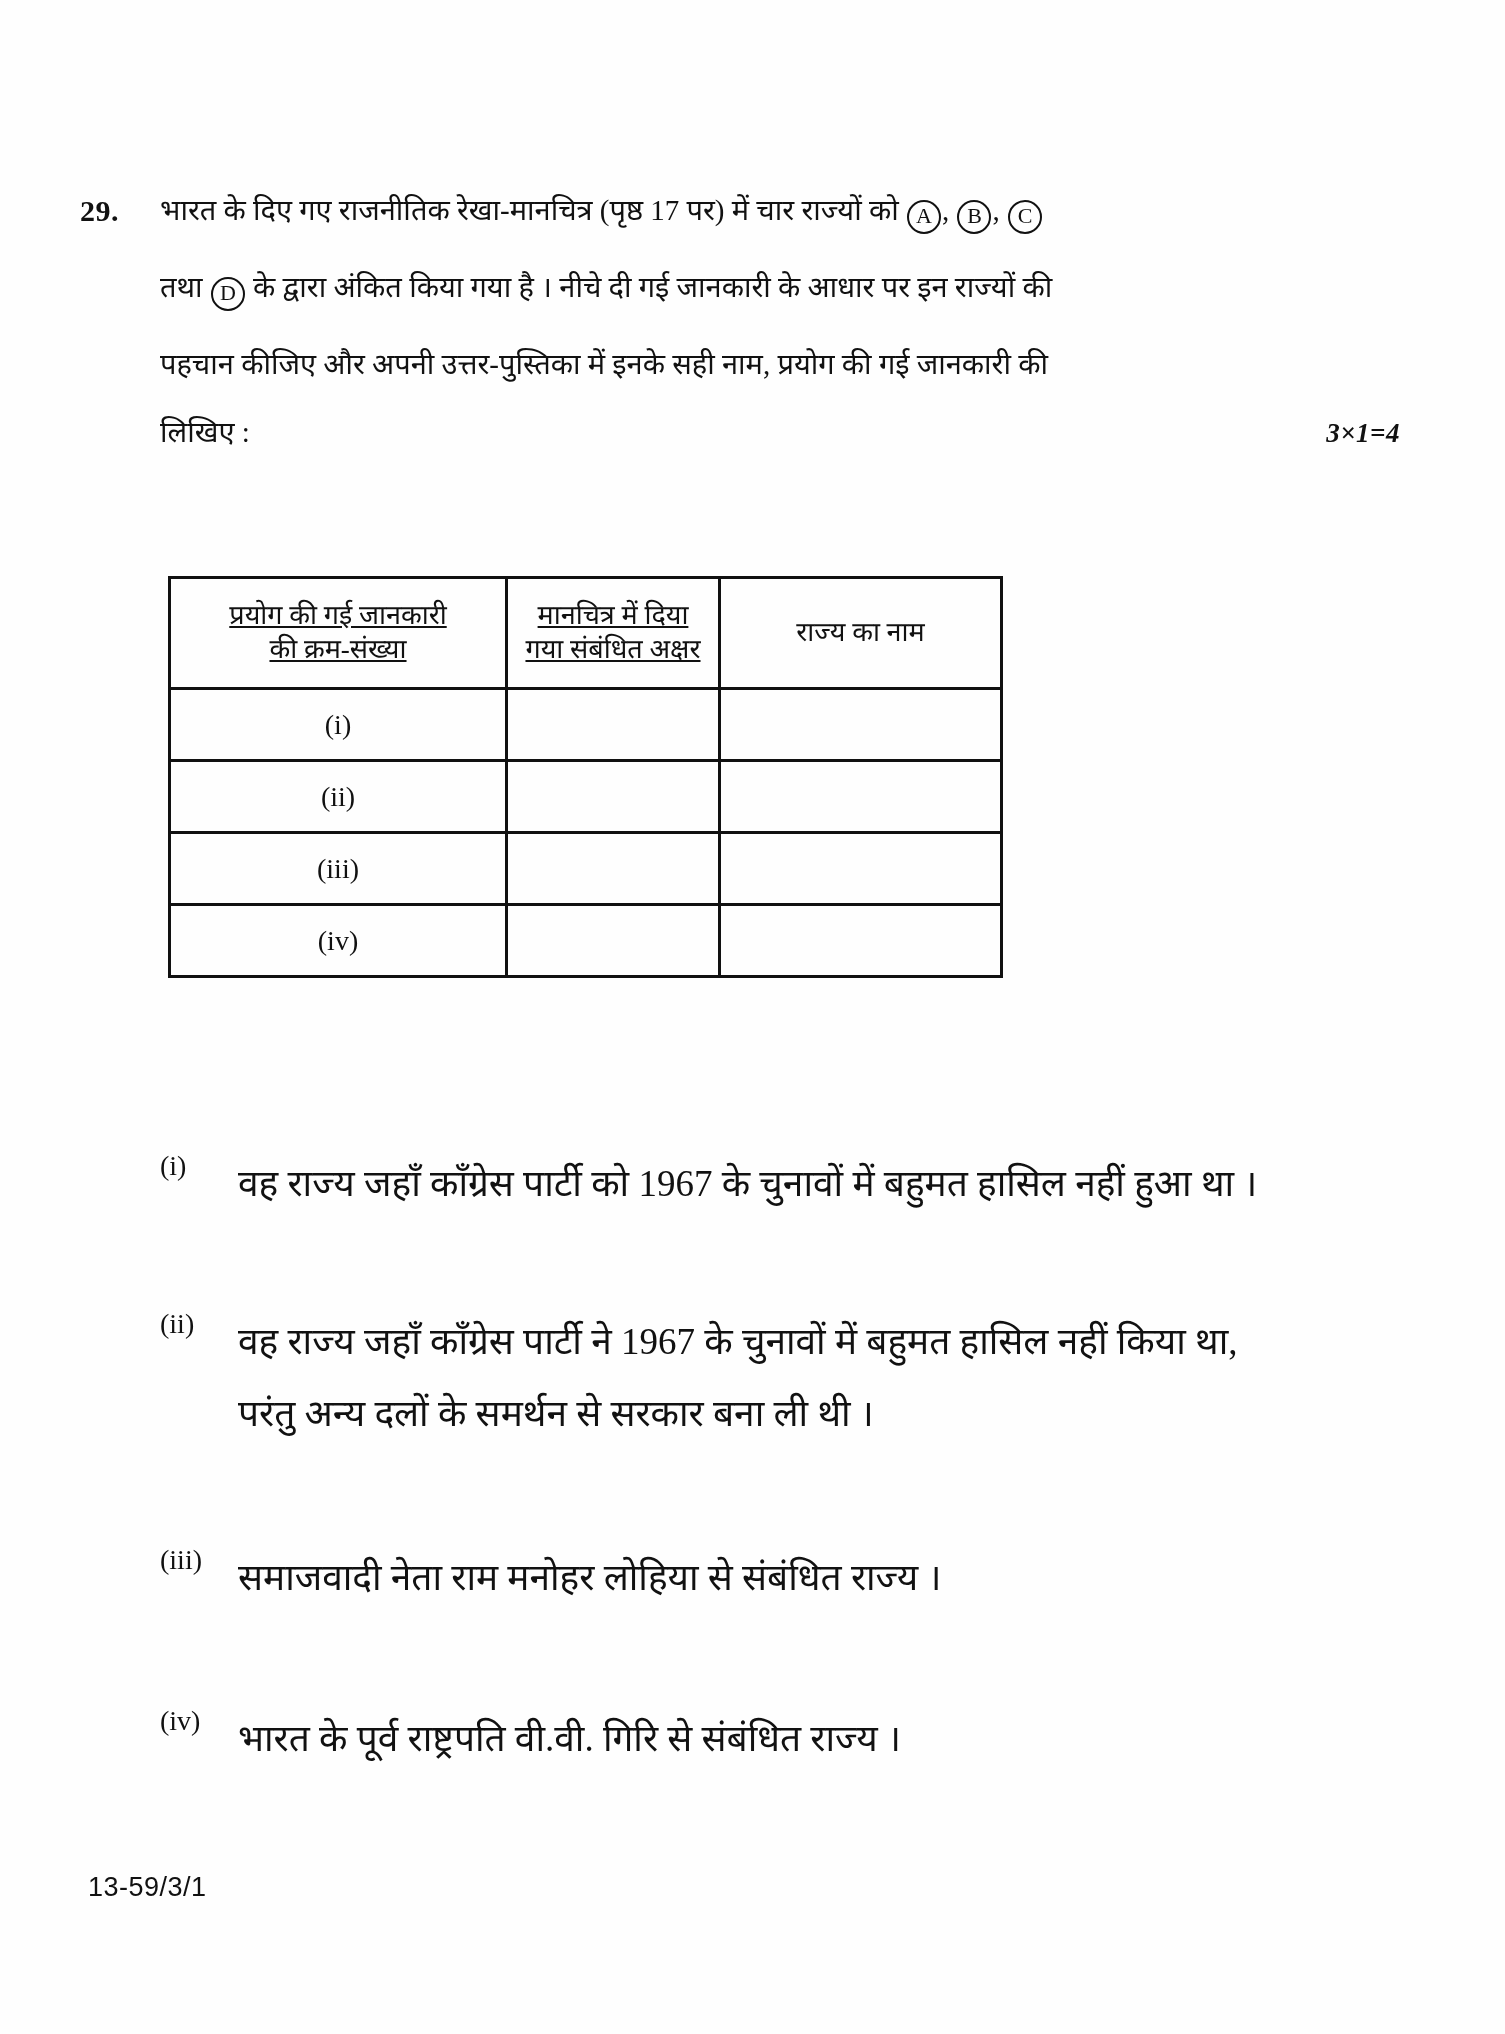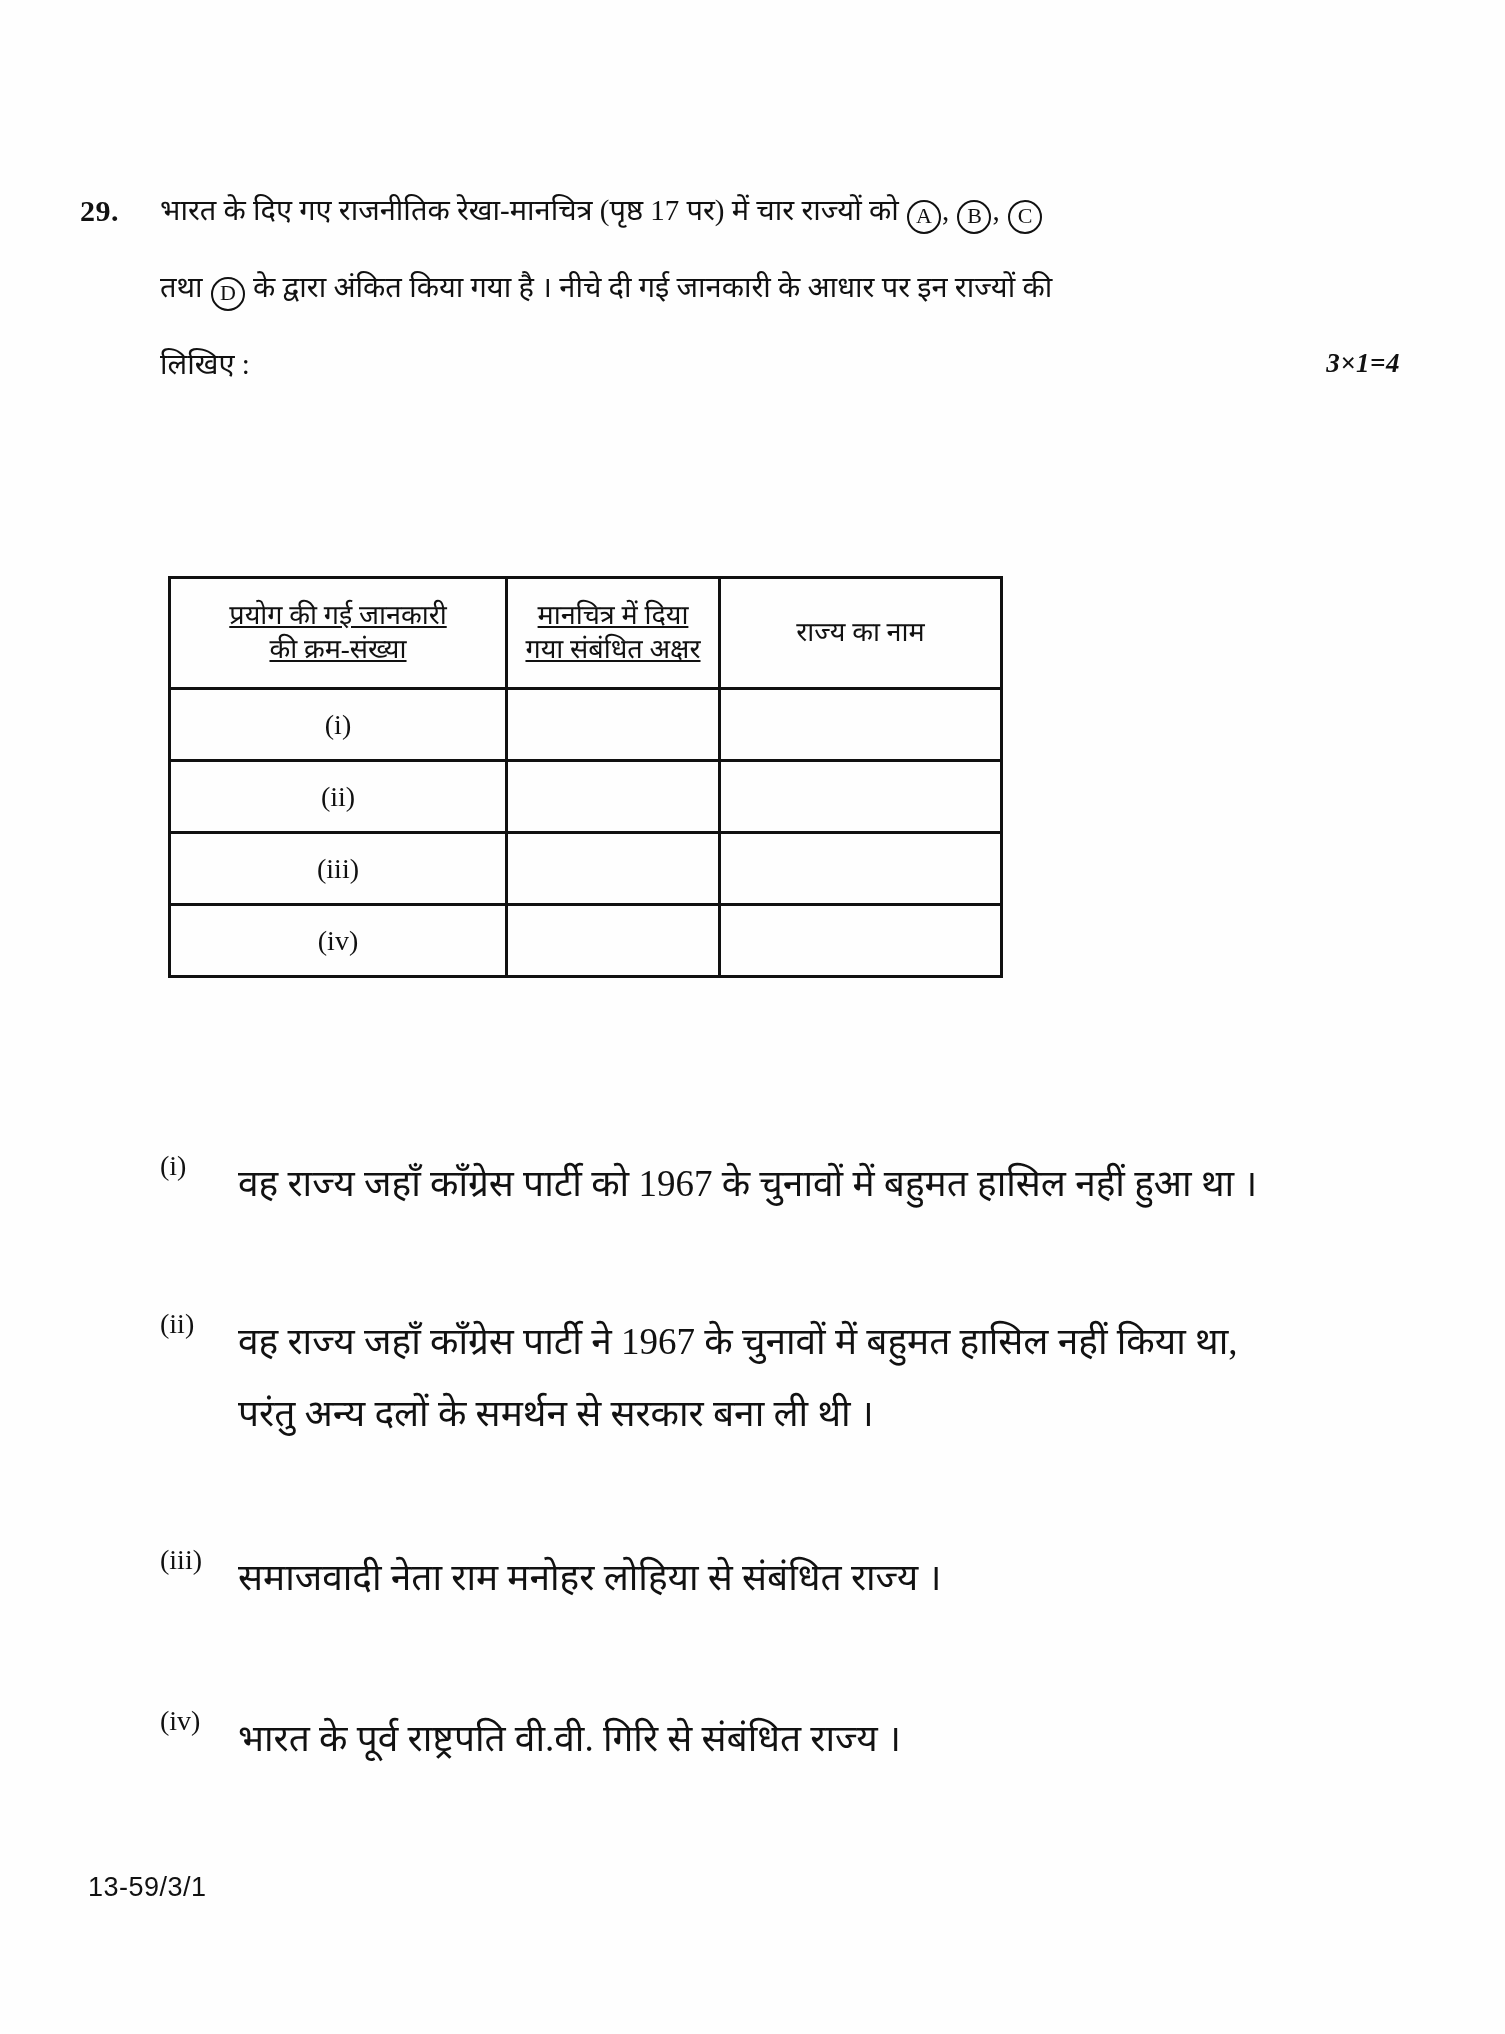--- a/index.html
+++ b/index.html
@@ -71,21 +71,21 @@
   .marks {
     font-style: italic;
     font-weight: bold;
     font-size: 27px;
     letter-spacing: 0.5px;
   }
 
   .line-last {
     display: flex;
     justify-content: space-between;
-    align-items: flex-start;
+    align-items: flex-end;
     white-space: nowrap;
   }
 
   
   .answer-table {
     position: absolute;
     left: 168px;
     top: 576px;
     width: 832px;
     border-collapse: collapse;
@@ -186,20 +186,21 @@
     <div class="q-body">
 
       <div class="q-line">
         <span>भारत के दिए गए राजनीतिक रेखा-मानचित्र (पृष्ठ 17 पर) में चार राज्यों को </span><span class="circled">A</span><span>, </span><span class="circled">B</span><span>, </span><span class="circled">C</span>
       </div>
 
       <div class="q-line">
         <span>तथा </span><span class="circled">D</span><span> के द्वारा अंकित किया गया है । नीचे दी गई जानकारी के आधार पर इन राज्यों की</span>
       </div>
 
+      <div class="q-line">पहचान कीजिए और अपनी उत्तर-पुस्तिका में इनके सही नाम, प्रयोग की गई जानकारी की</div>
 
 
       <div class="q-line line-last">
         <span>लिखिए :</span>
         <span class="marks">3×1=4</span>
       </div>
 
     </div>
   </div>
 

